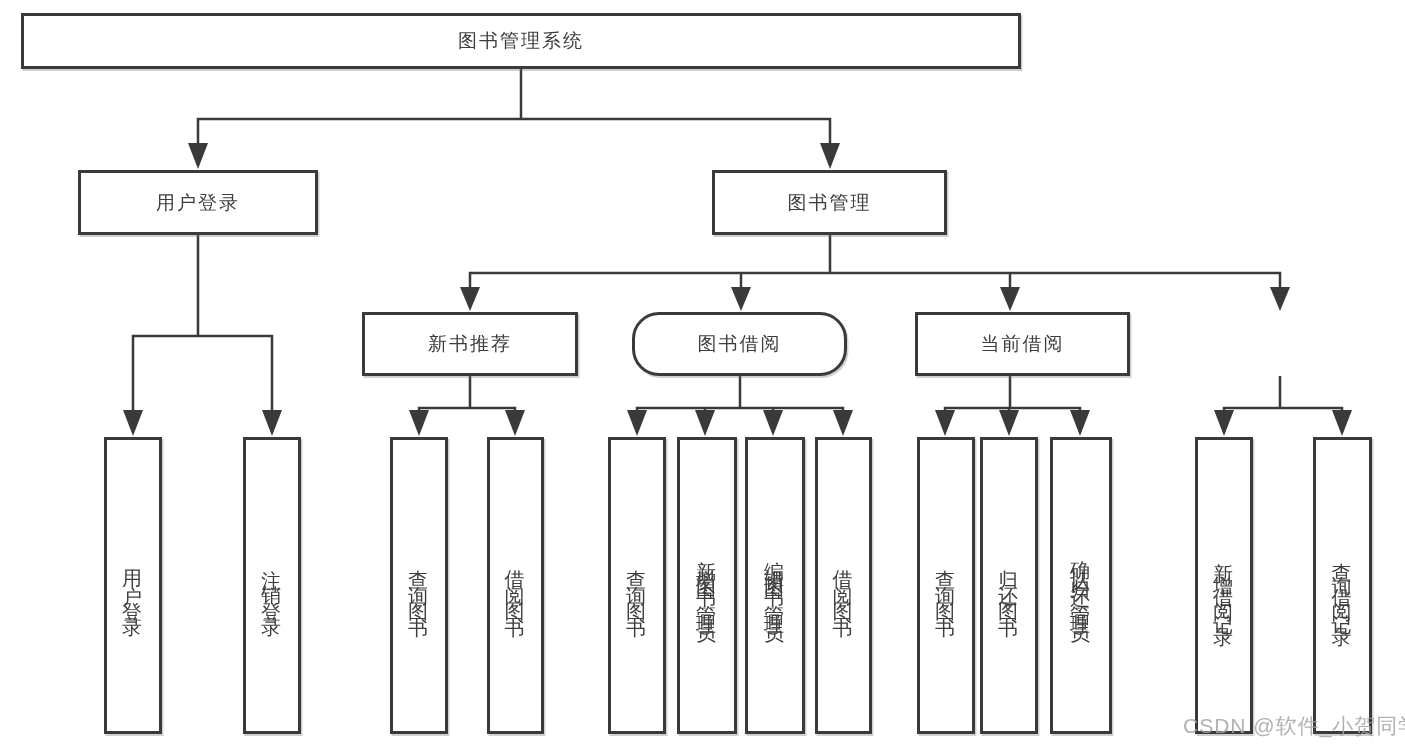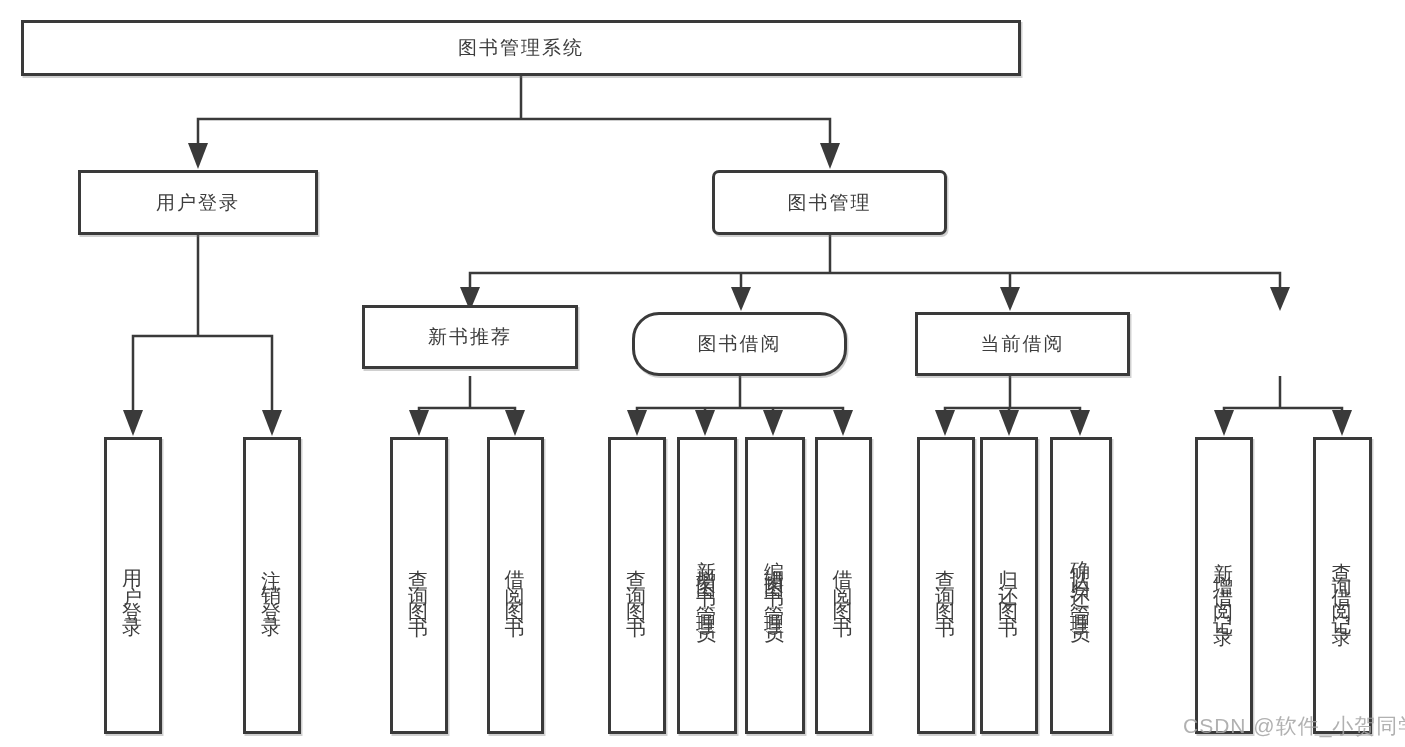--- a/index.html
+++ b/index.html
@@ -106,32 +106,32 @@
       <polygon points="763,410 783,410 773,436"></polygon>
       <polygon points="833,410 853,410 843,436"></polygon>
       <polygon points="935,410 955,410 945,436"></polygon>
       <polygon points="999,410 1019,410 1009,436"></polygon>
       <polygon points="1070,410 1090,410 1080,436"></polygon>
       <polygon points="1214,410 1234,410 1224,436"></polygon>
       <polygon points="1332,410 1352,410 1342,436"></polygon>
     </g>
   </svg>
 
-  <div class="node" style="left:21px; top:13px; width:1000px; height:56px;margin-top:7px;">
+  <div class="node" style="left:21px; top:13px; width:1000px; height:56px;">
     <span class="h-label">图书管理系统</span>
   </div>
 
   <div class="node" style="left:78px; top:170px; width:240px; height:65px;">
     <span class="h-label">用户登录</span>
   </div>
-  <div class="node" style="left:712px; top:170px; width:235px; height:65px;border-radius:7px;">
+  <div class="node" style="left:712px; top:170px; width:235px; height:65px;">
     <span class="h-label">图书管理</span>
   </div>
 
-  <div class="node" style="left:362px; top:305px; width:216px; height:64px;">
+  <div class="node" style="left:362px; top:312px; width:216px; height:64px;">
     <span class="h-label">新书推荐</span>
   </div>
   <div class="node" style="left:632px; top:312px; width:215px; height:64px;border-radius:27px;">
     <span class="h-label">图书借阅</span>
   </div>
   <div class="node" style="left:903px; top:312px; width:215px; height:64px;margin-left:12px;">
     <span class="h-label">当前借阅</span>
   </div>
 
   <div class="node leaf" style="left:104px;">

